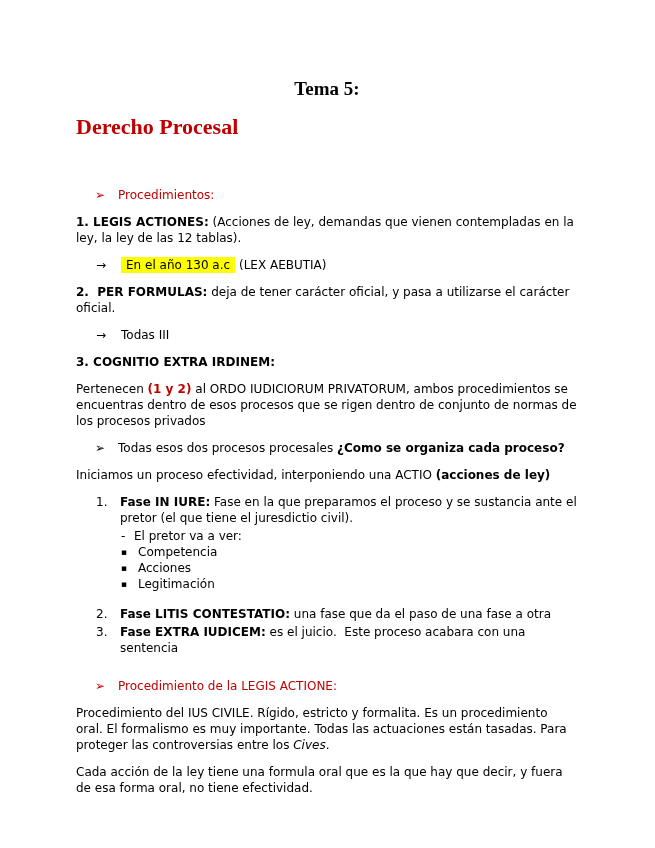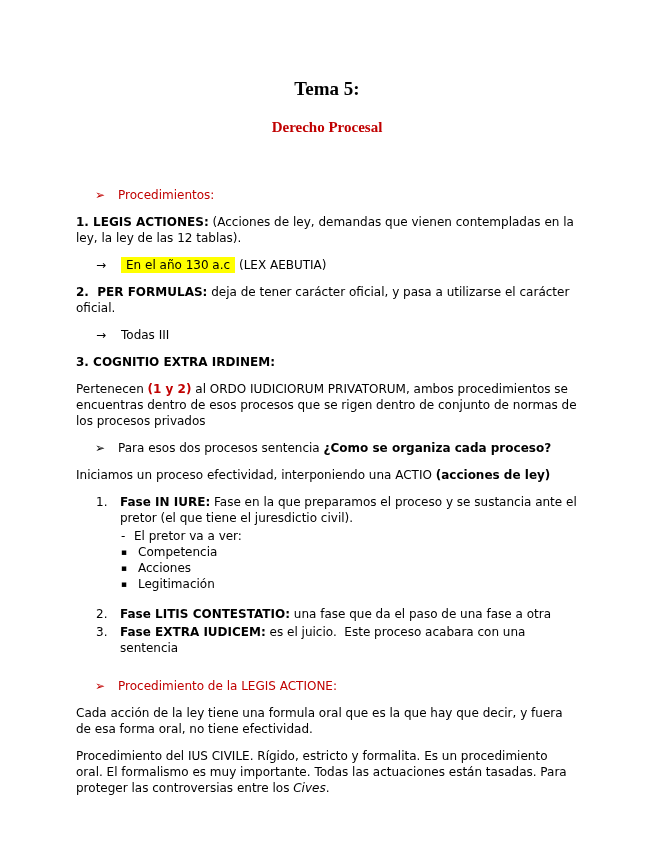--- a/index.html
+++ b/index.html
@@ -20,24 +20,24 @@
     font-family: "Liberation Serif", serif;
     font-size: 19px;
     line-height: 22px;
     font-weight: bold;
     text-align: center;
     margin: 0 0 17px 0;
     color: #000000;
   }
   .subtitle {
     font-family: "Liberation Serif", serif;
-    font-size: 15px;
+    font-size: 22px;
     line-height: 20px;
     font-weight: bold;
-    text-align: center;
+    text-align: left;
     margin: 0 0 50px 0;
     color: var(--accent-red, #c00000);
   }
   .para { margin: 0 0 11px 0; white-space: pre-wrap; }
   .row { display: flex; margin: 0 0 11px 19px; white-space: pre-wrap; }
   .row .glyph { flex: none; width: 23px; }
   .row .text { flex: 1; }
   .red { color: var(--accent-red, #c00000); }
   .arrow-row { margin-left: 20px; }
   .arrow-row .glyph { width: 25px; }
@@ -74,35 +74,35 @@
   <div class="row arrow-row"><span class="glyph">→</span><span class="text"><mark>En el año 130 a.c</mark><span> (LEX AEBUTIA)</span></span></div>
 
   <p class="para"><strong>2.  PER FORMULAS:</strong><span> deja de tener carácter oficial, y pasa a utilizarse el carácter oficial.</span></p>
 
   <div class="row arrow-row"><span class="glyph">→</span><span class="text">Todas III</span></div>
 
   <p class="para"><strong>3. COGNITIO EXTRA IRDINEM:</strong></p>
 
   <p class="para"><span>Pertenecen </span><strong class="red">(1 y 2)</strong><span> al ORDO IUDICIORUM PRIVATORUM, ambos procedimientos se encuentras dentro de esos procesos que se rigen dentro de conjunto de normas de los procesos privados</span></p>
 
-  <div class="row"><span class="glyph">➢</span><span class="text"><span>Para esos dos procesos sentencia </span><strong>¿Como se organiza cada proceso?</strong></span></div>
+  <div class="row"><span class="glyph">➢</span><span class="text"><span>Todas esos dos procesos procesales </span><strong>¿Como se organiza cada proceso?</strong></span></div>
 
   <p class="para"><span>Iniciamos un proceso efectividad, interponiendo una ACTIO </span><strong>(acciones de ley)</strong></p>
 
   <div class="row num-row mb-2"><span class="glyph">1.</span><span class="text"><strong>Fase IN IURE:</strong><span> Fase en la que preparamos el proceso y se sustancia ante el pretor (el que tiene el juresdictio civil).</span></span></div>
 
   <div class="row dash-row mb-0"><span class="glyph">-</span><span class="text">El pretor va a ver:</span></div>
 
   <div class="row sq-row mb-0"><span class="glyph">▪</span><span class="text">Competencia</span></div>
   <div class="row sq-row mb-0"><span class="glyph">▪</span><span class="text">Acciones</span></div>
   <div class="row sq-row mb-14"><span class="glyph">▪</span><span class="text">Legitimación</span></div>
 
   <div class="row num-row mb-2"><span class="glyph">2.</span><span class="text"><strong>Fase LITIS CONTESTATIO:</strong><span> una fase que da el paso de una fase a otra</span></span></div>
 
   <div class="row num-row"><span class="glyph">3.</span><span class="text"><strong>Fase EXTRA IUDICEM:</strong><span> es el juicio.  Este proceso acabara con una sentencia</span></span></div>
 
   <div class="row red mt-22"><span class="glyph">➢</span><span class="text">Procedimiento de la LEGIS ACTIONE:</span></div>
 
+  <p class="para"><span>Procedimiento del IUS CIVILE. Rígido, estricto y formalita. Es un procedimiento oral. El formalismo es muy importante. Todas las actuaciones están tasadas. Para proteger las controversias entre los </span><em>Cives</em><span>.</span></p>
+
   <p class="para">Cada acción de la ley tiene una formula oral que es la que hay que decir, y fuera de esa forma oral, no tiene efectividad.</p>
-
-  <p class="para"><span>Procedimiento del IUS CIVILE. Rígido, estricto y formalita. Es un procedimiento oral. El formalismo es muy importante. Todas las actuaciones están tasadas. Para proteger las controversias entre los </span><em>Cives</em><span>.</span></p>
 
 </div>
 
 </body></html>

